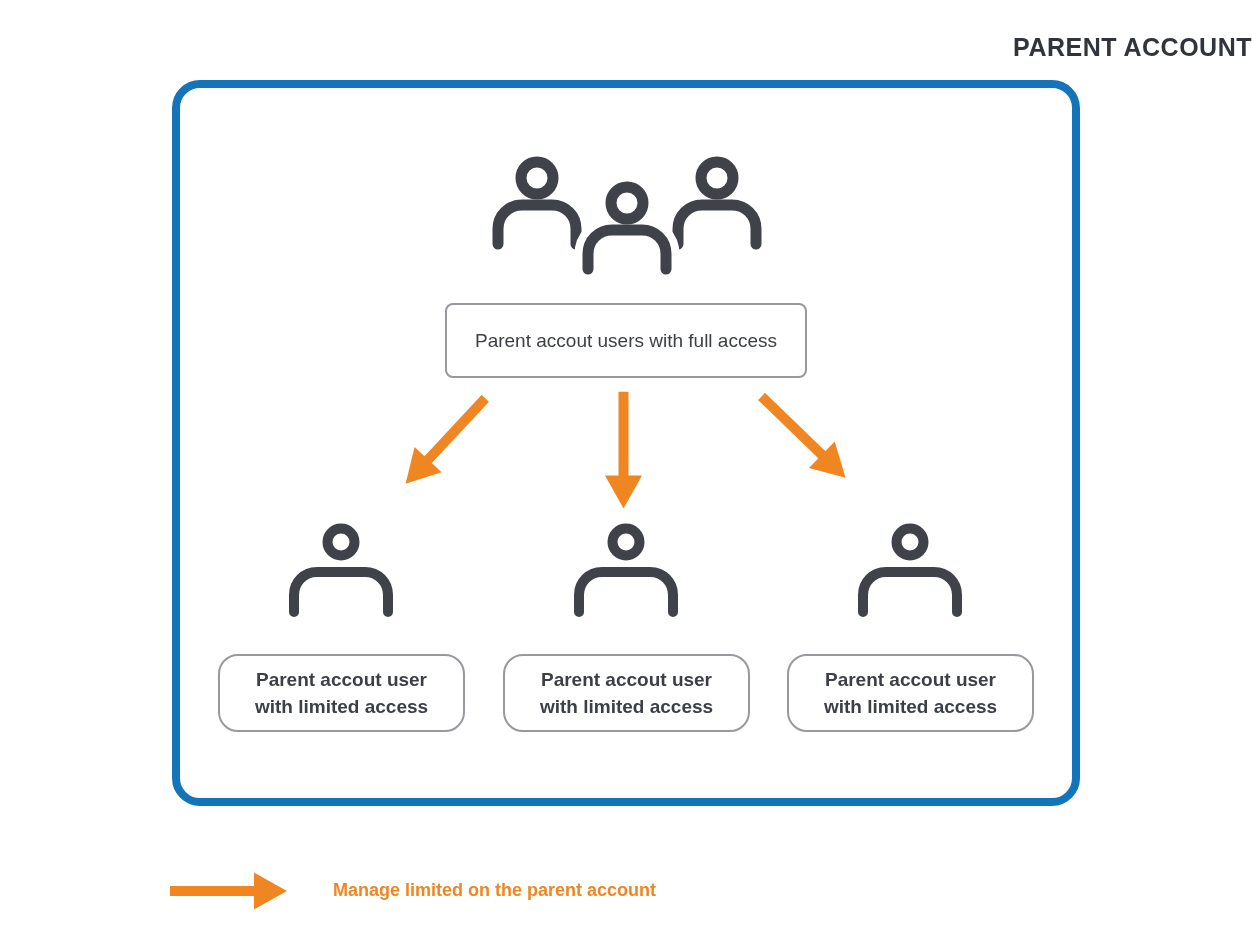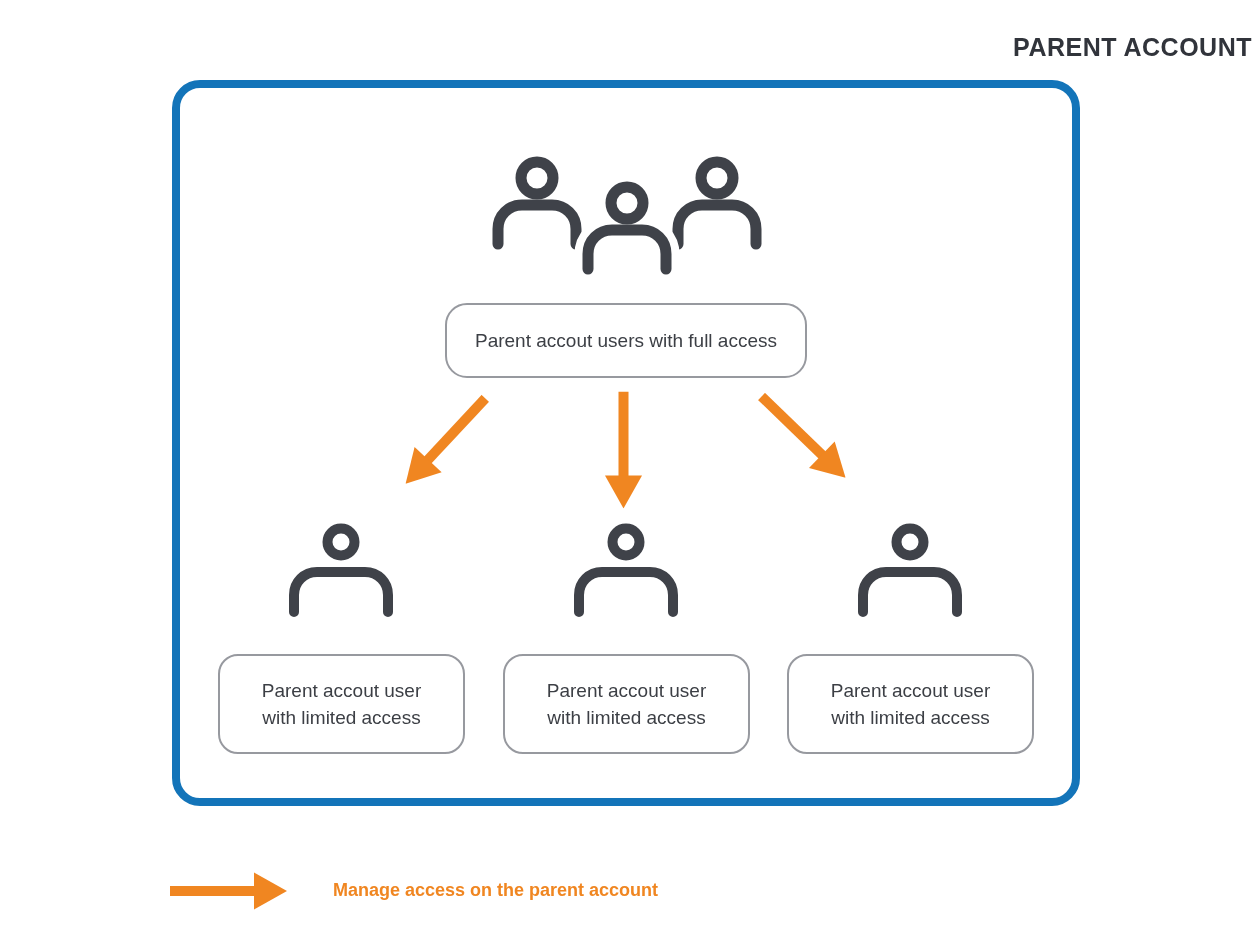--- a/index.html
+++ b/index.html
@@ -35,42 +35,43 @@
     box-sizing: border-box;
     border: 8px solid #1374B9;
     border-radius: 28px;
     background: #ffffff;
   }
   .icon-svg { position: absolute; display: block; }
   .label-box {
     position: absolute;
     box-sizing: border-box;
     border: 2px solid #97999F;
-    border-radius: 22px;
+    border-radius: 8px;
     background: #ffffff;
     display: flex;
     align-items: center;
     justify-content: center;
     text-align: center;
     font-size: 19px;
     line-height: 27px;
     color: #3C3F45;
     white-space: pre-line;
   }
   .box-full {
     left: 445px;
     top: 303px;
     width: 362px;
     height: 75px;
   }
   .box-limited {
     top: 654px;
     width: 247px;
-    height: 100px;
+    height: 78px;
     border-radius: 20px;
+    font-weight: bold;
   }
   .arrow {
     position: absolute;
     width: 117px;
     height: 44px;
   }
   .arrow-left   { left: 387px; top: 419px; transform: rotate(133deg); }
   .arrow-middle { left: 565px; top: 428px; transform: rotate(90deg); }
   .arrow-right  { left: 745px; top: 415px; transform: rotate(44deg); }
   .legend-arrow { left: 170px; top: 869px; transform: none; }
@@ -155,15 +156,15 @@
   </div>
   <div class="label-box box-limited" style="left:787px;">
     <span>Parent accout user
 with limited access</span>
   </div>
 
   <svg class="arrow legend-arrow" viewBox="0 0 117 44">
     <rect x="0" y="17" width="86" height="10" fill="#F08621"></rect>
     <polygon points="84,3.5 117,22 84,40.5" fill="#F08621"></polygon>
   </svg>
-  <div class="legend-label">Manage access on the parent account</div>
+  <div class="legend-label">Manage limited on the parent account</div>
 
 </div>
 
 </body></html>

